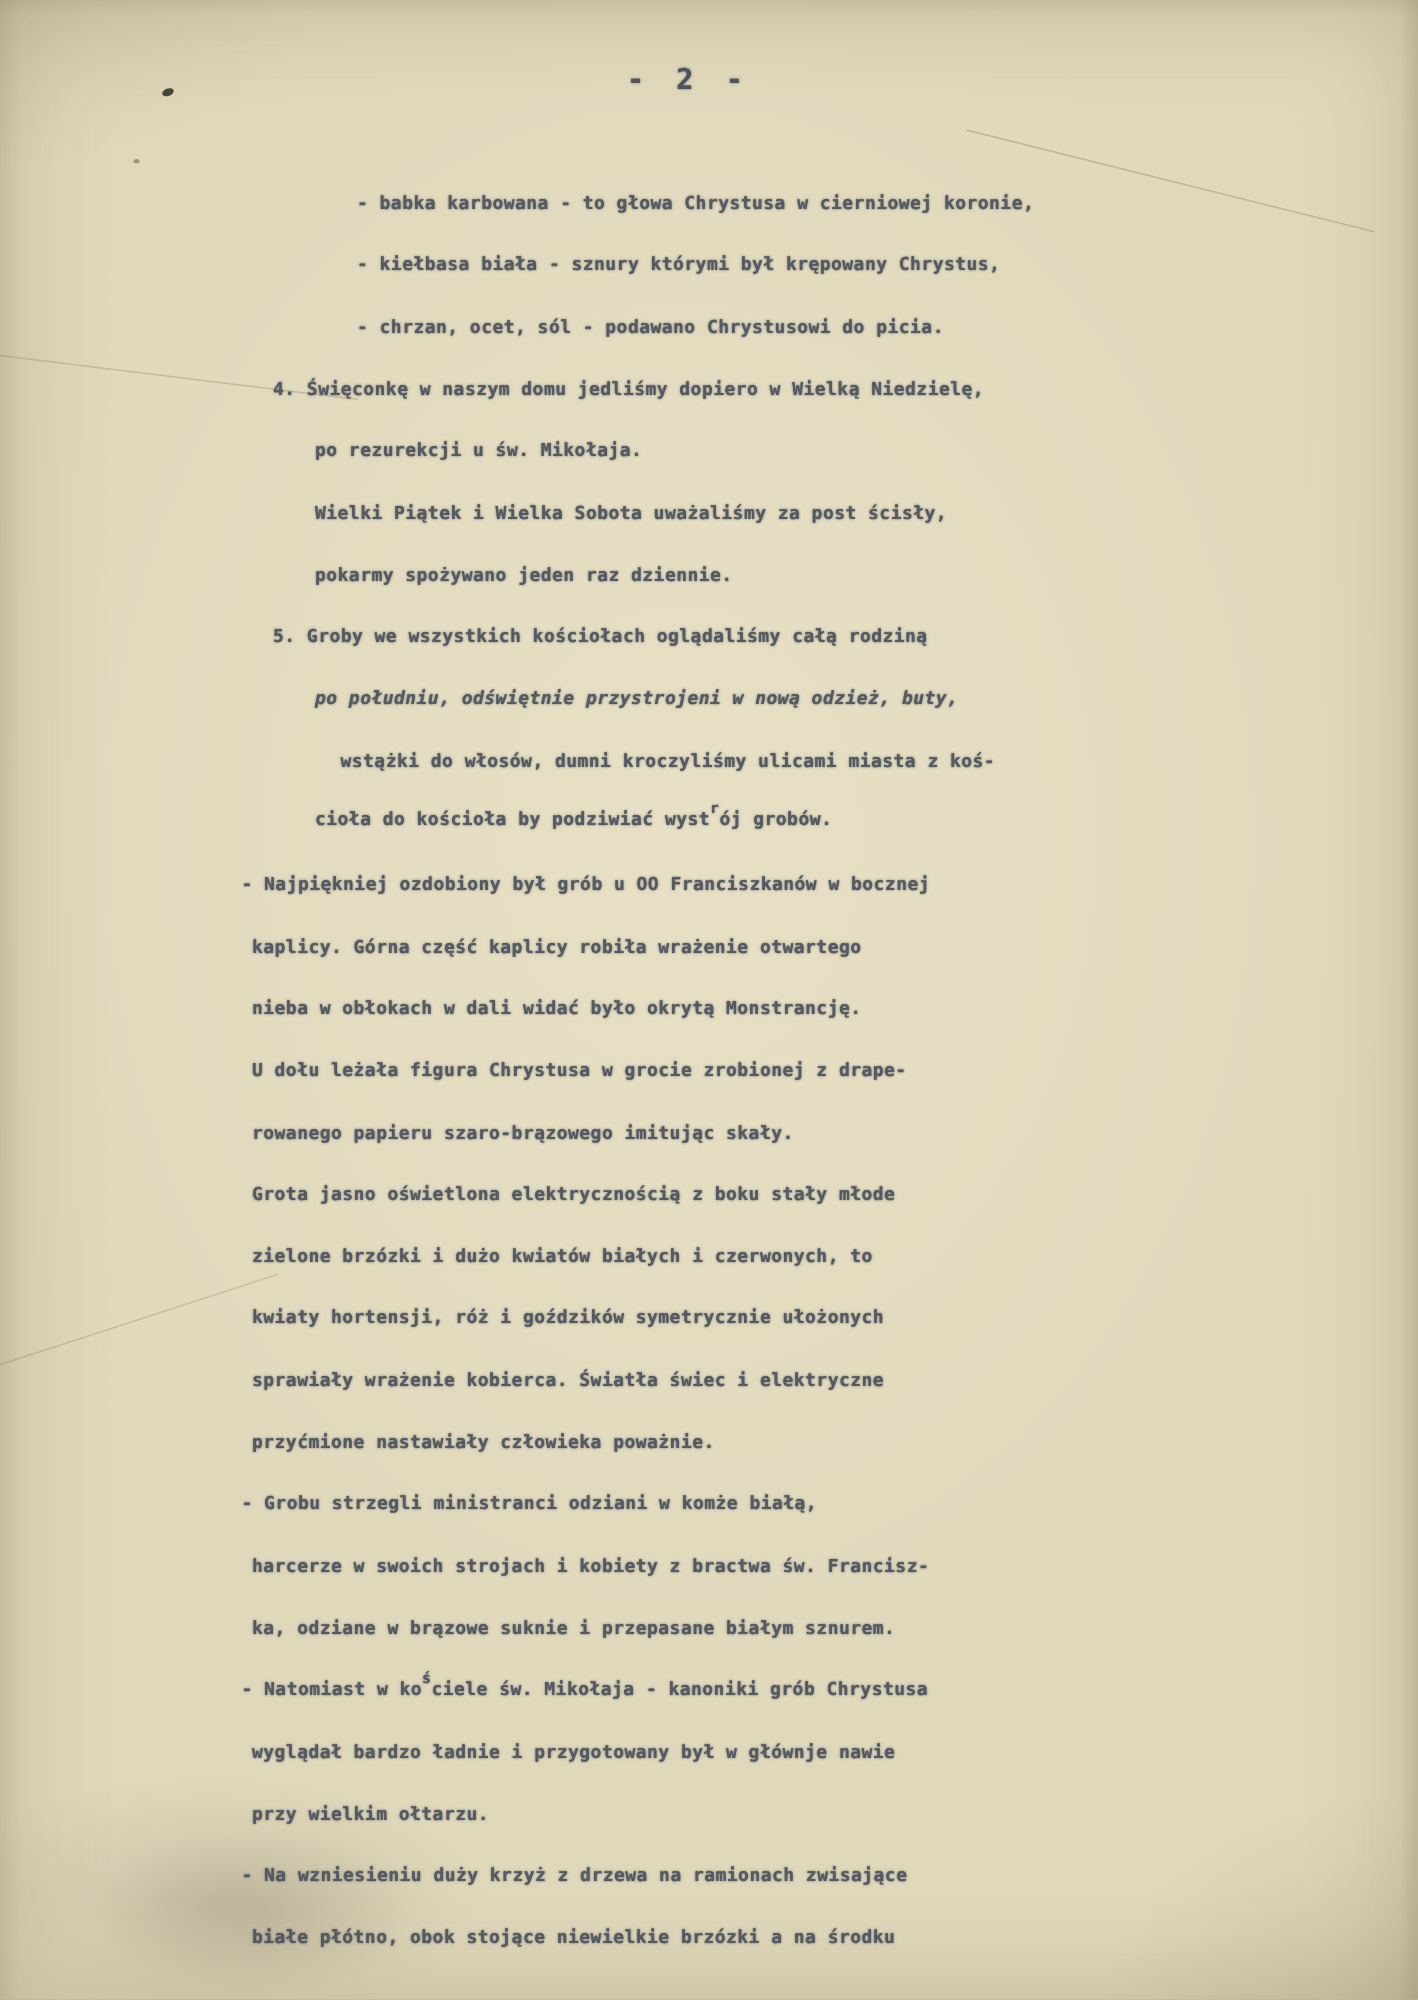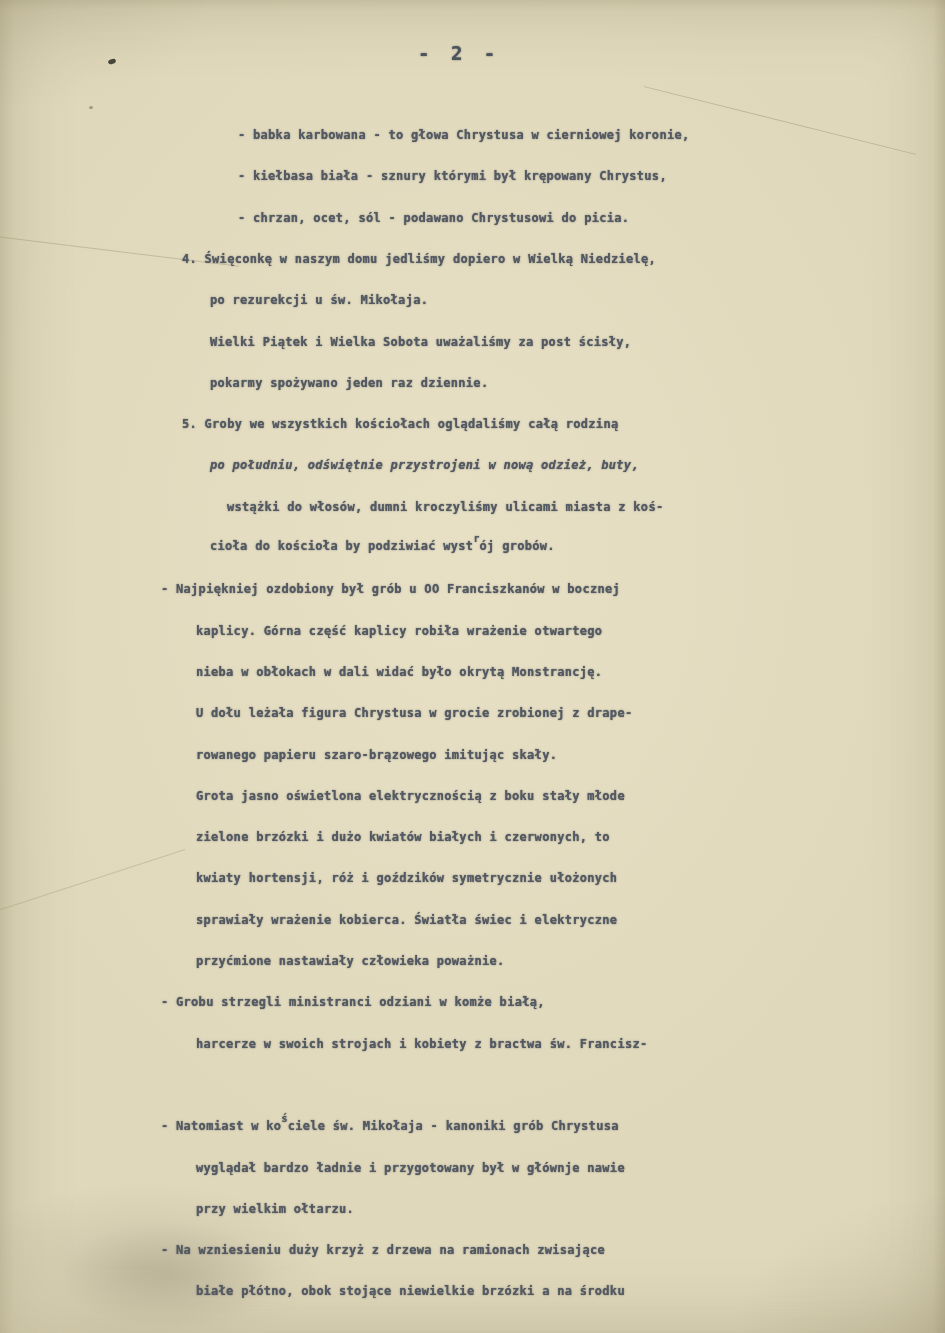--- a/index.html
+++ b/index.html
@@ -64,21 +64,21 @@
     font-weight: bold;
     letter-spacing: 0.3px;
     height: 28px; line-height: 28px;
     color: #545a63;
     text-shadow: 0 0 1px rgba(64,70,80,0.85), 0 0 2.5px rgba(64,70,80,0.28);
   }
   .line.inner-bullet { left: 238px; }
   .line.numbered     { left: 182px; }
   .line.cont-num     { left: 210px; }
   .line.outer-bullet { left: 161px; }
-  .line.cont-out     { left: 196px; text-align: right; }
+  .line.cont-out     { left: 168px; text-align: right; }
   .sup { font-size: 0.82em; position: relative; top: -8px; }
 </style>
 </head>
 <body>
 
 <div class="page">
   <div class="crease crease-1"></div>
   <div class="crease crease-2"></div>
   <div class="crease crease-3"></div>
   <div class="speck speck-1"></div>
@@ -104,19 +104,20 @@
       <div class="line cont-out" style="top: 658px;">nieba w obłokach w dali widać było okrytą Monstrancję.</div>
       <div class="line cont-out" style="top: 699px;">U dołu leżała figura Chrystusa w grocie zrobionej z drape-</div>
       <div class="line cont-out" style="top: 741px;">rowanego papieru szaro-brązowego imitując skały.</div>
       <div class="line cont-out" style="top: 782px;">Grota jasno oświetlona elektrycznością z boku stały młode</div>
       <div class="line cont-out" style="top: 823px;">zielone brzózki i dużo kwiatów białych i czerwonych, to</div>
       <div class="line cont-out" style="top: 864px;">kwiaty hortensji, róż i goździków symetrycznie ułożonych</div>
       <div class="line cont-out" style="top: 906px;">sprawiały wrażenie kobierca. Światła świec i elektryczne</div>
       <div class="line cont-out" style="top: 947px;">przyćmione nastawiały człowieka poważnie.</div>
       <div class="line outer-bullet" style="top: 988px;">- Grobu strzegli ministranci odziani w komże białą,</div>
       <div class="line cont-out" style="top: 1030px;">harcerze w swoich strojach i kobiety z bractwa św. Francisz-</div>
+      <div class="line cont-out" style="top: 1071px;">ka, odziane w brązowe suknie i przepasane białym sznurem.</div>
       <div class="line outer-bullet" style="top: 1112px;"><span>- Natomiast w ko</span><span class="sup">ś</span><span>ciele św. Mikołaja - kanoniki grób Chrystusa</span></div>
       <div class="line cont-out" style="top: 1154px;">wyglądał bardzo ładnie i przygotowany był w głównje nawie</div>
       <div class="line cont-out" style="top: 1195px;">przy wielkim ołtarzu.</div>
       <div class="line outer-bullet" style="top: 1236px;">- Na wzniesieniu duży krzyż z drzewa na ramionach zwisające</div>
       <div class="line cont-out" style="top: 1277px;">białe płótno, obok stojące niewielkie brzózki a na środku</div>
     </div>
 </div>
 
 </body></html>

